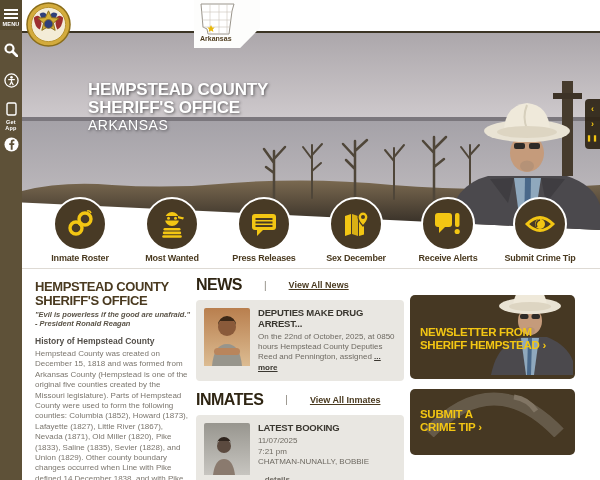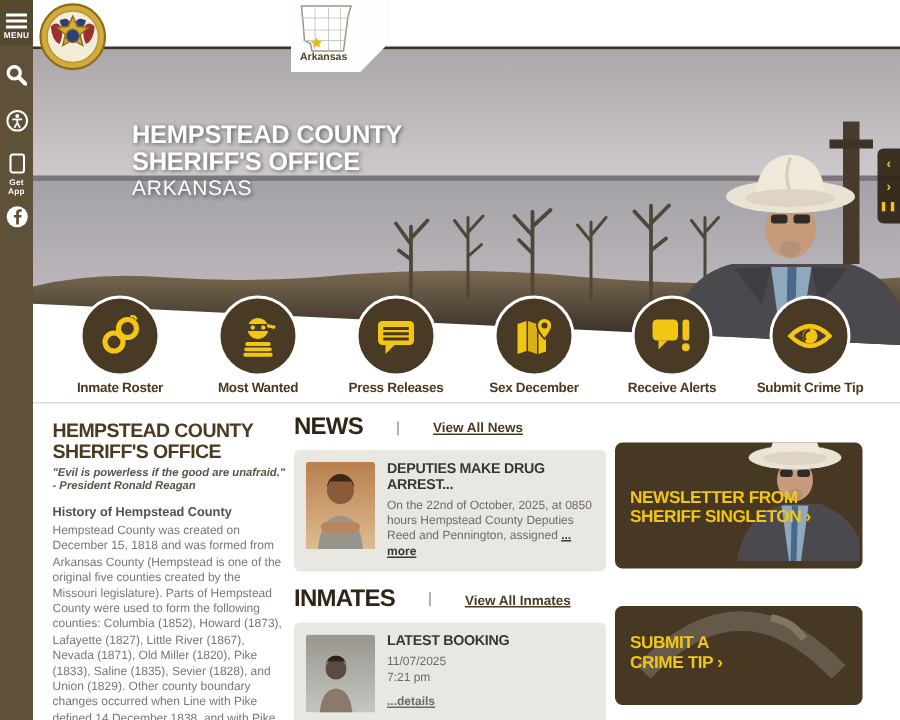--- a/index.html
+++ b/index.html
@@ -73,21 +73,21 @@
   .thumb { flex:0 0 auto; border-radius:2px; overflow:hidden; }
   .card-title { font-size:9.5px; font-weight:800; color:#3a3730; line-height:10.5px; letter-spacing:-.2px; }
   .card-text { margin-top:3px; font-size:8px; line-height:10.2px; color:#6e6a62; }
   .more-link { font-weight:800; color:#3a3730; text-decoration:underline; cursor:pointer; }
   .mid .gap { height:10px; }
   .bk-line { font-size:8px; line-height:10.5px; color:#6e6a62; }
 
   .promos { position:absolute; left:410px; top:295px; width:165px; z-index:5; }
   .promo { position:relative; background:#463823; border-radius:5px; overflow:hidden; cursor:pointer; }
   .promo.newsletter { height:84px; }
-  .promo.crimetip { margin-top:25px; height:66px; }
+  .promo.crimetip { margin-top:10px; height:66px; }
   .promo-txt { position:absolute; left:10px; color:#f3c613; font-weight:800; font-size:11.5px;
                line-height:13px; letter-spacing:-.3px; }
   .newsletter .promo-txt { top:31px; }
   .crimetip .promo-txt { top:19px; }
   .tip-contact { position:absolute; right:8px; top:20px; text-align:right; color:#fff;
                  font-size:11px; font-weight:700; line-height:13px; }
   .tip-contact a { color:#fff; text-decoration:underline; cursor:pointer; }
   .sheriff-mini { position:absolute; right:2px; bottom:0; }
   .eye-mark { position:absolute; right:6px; top:-4px; opacity:.45; }
 </style>
@@ -370,20 +370,21 @@
           <rect width="46" height="52" fill="url(#mg2)"></rect>
           <circle cx="20" cy="23" r="7" fill="#5b4a3f"></circle>
           <path d="M13 21 a7 7 0 0 1 14 0 l-1 -3 -12 0z" fill="#2f241d"></path>
           <path d="M9 52 q2 -16 11 -16 q9 0 11 16z" fill="#8a7a6e"></path>
         </svg>
       </span>
       <div>
         <div class="card-title">LATEST BOOKING</div>
         <div class="bk-line" style="margin-top:3px;">11/07/2025</div>
         <div class="bk-line">7:21 pm</div>
+        <div class="bk-line">CHATMAN-NUNALLY, BOBBIE</div>
         <a class="bk-line more-link">...details</a>
       </div>
     </article>
   </section>
 
   <aside class="promos">
     <div class="promo newsletter">
       <span class="sheriff-mini">
         <svg width="92" height="84" viewBox="0 0 92 84">
           <path d="M10 84 Q16 52 42 46 L66 46 Q86 54 92 70 L92 84 Z" fill="#4b494d"></path>
@@ -393,21 +394,21 @@
           <ellipse cx="49" cy="40" rx="5" ry="4" fill="#b59277"></ellipse>
           <rect x="39" y="23" width="8.5" height="5" rx="2" fill="#2e2b28"></rect>
           <rect x="50.5" y="23" width="8.5" height="5" rx="2" fill="#2e2b28"></rect>
           <ellipse cx="49" cy="15" rx="31" ry="8" fill="#e9e3d4"></ellipse>
           <path d="M32 15 Q33 -3 49 -4 Q65 -3 66 15 Z" fill="#efe9da"></path>
           <ellipse cx="49" cy="15.5" rx="21" ry="4.5" fill="#ddd5c2"></ellipse>
         </svg>
       </span>
       <div class="promo-txt">
         <div>NEWSLETTER FROM</div>
-        <div>SHERIFF SINGLETON ›</div>
+        <div>SHERIFF HEMPSTEAD ›</div>
       </div>
     </div>
 
     <div class="promo crimetip">
       <span class="eye-mark">
         <svg width="150" height="52" viewBox="0 0 150 52">
           <path d="M10 48 Q75 -20 140 48" fill="none" stroke="#8d8579" stroke-width="13"></path>
           <path d="M95 12 q14 2 22 14" fill="none" stroke="#c9c2b4" stroke-width="5"></path>
         </svg>
       </span>

